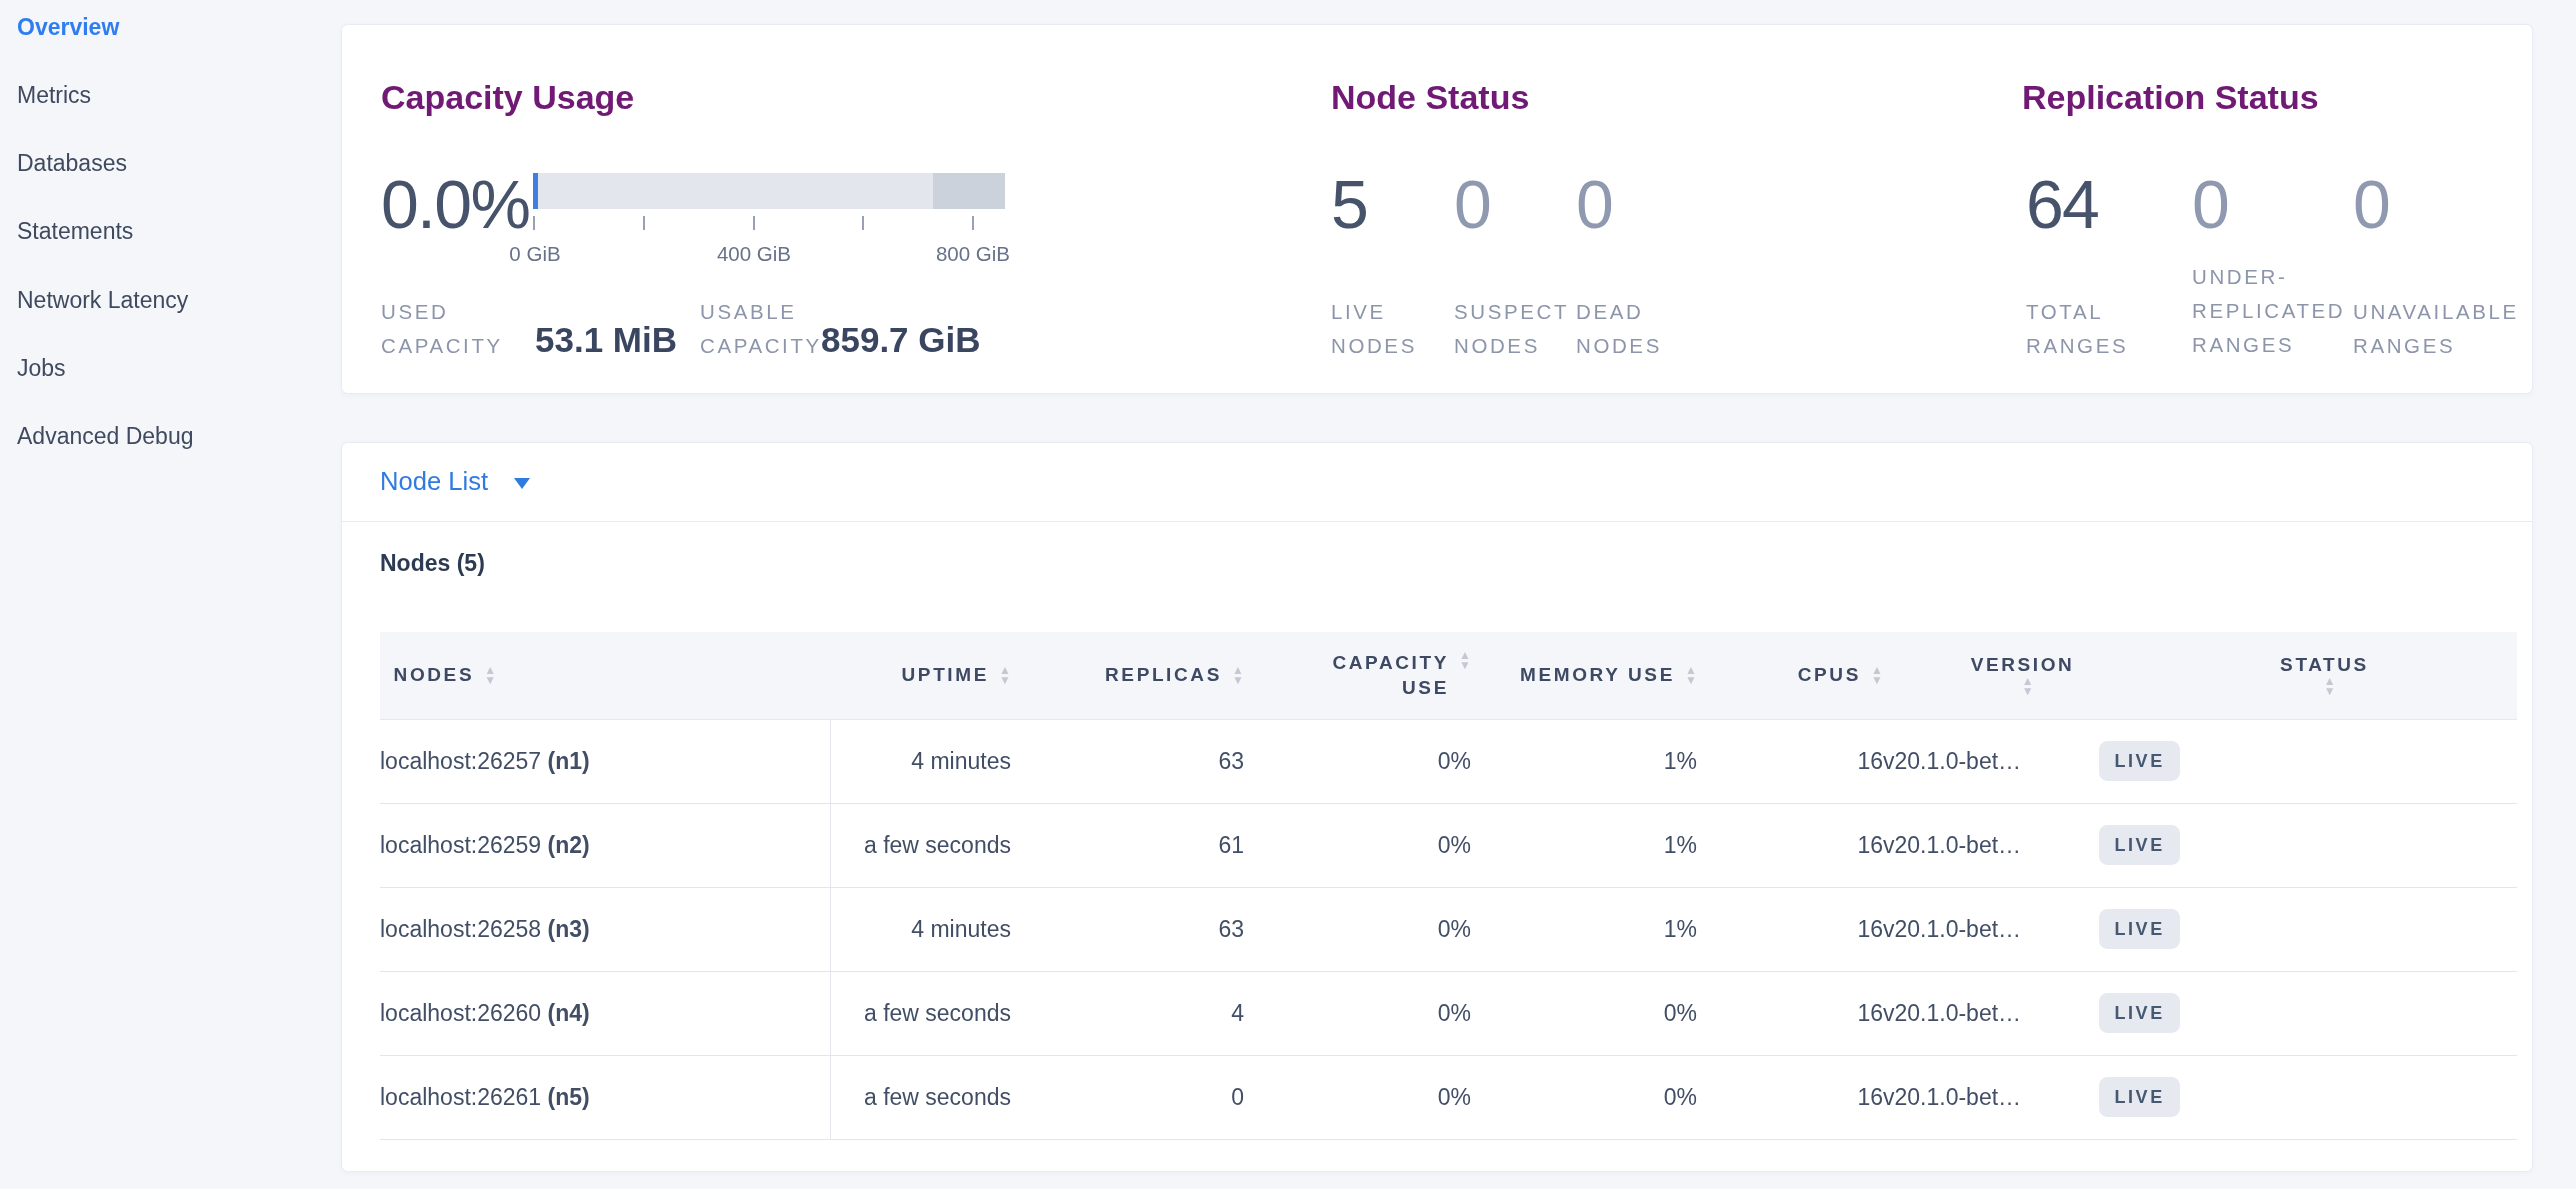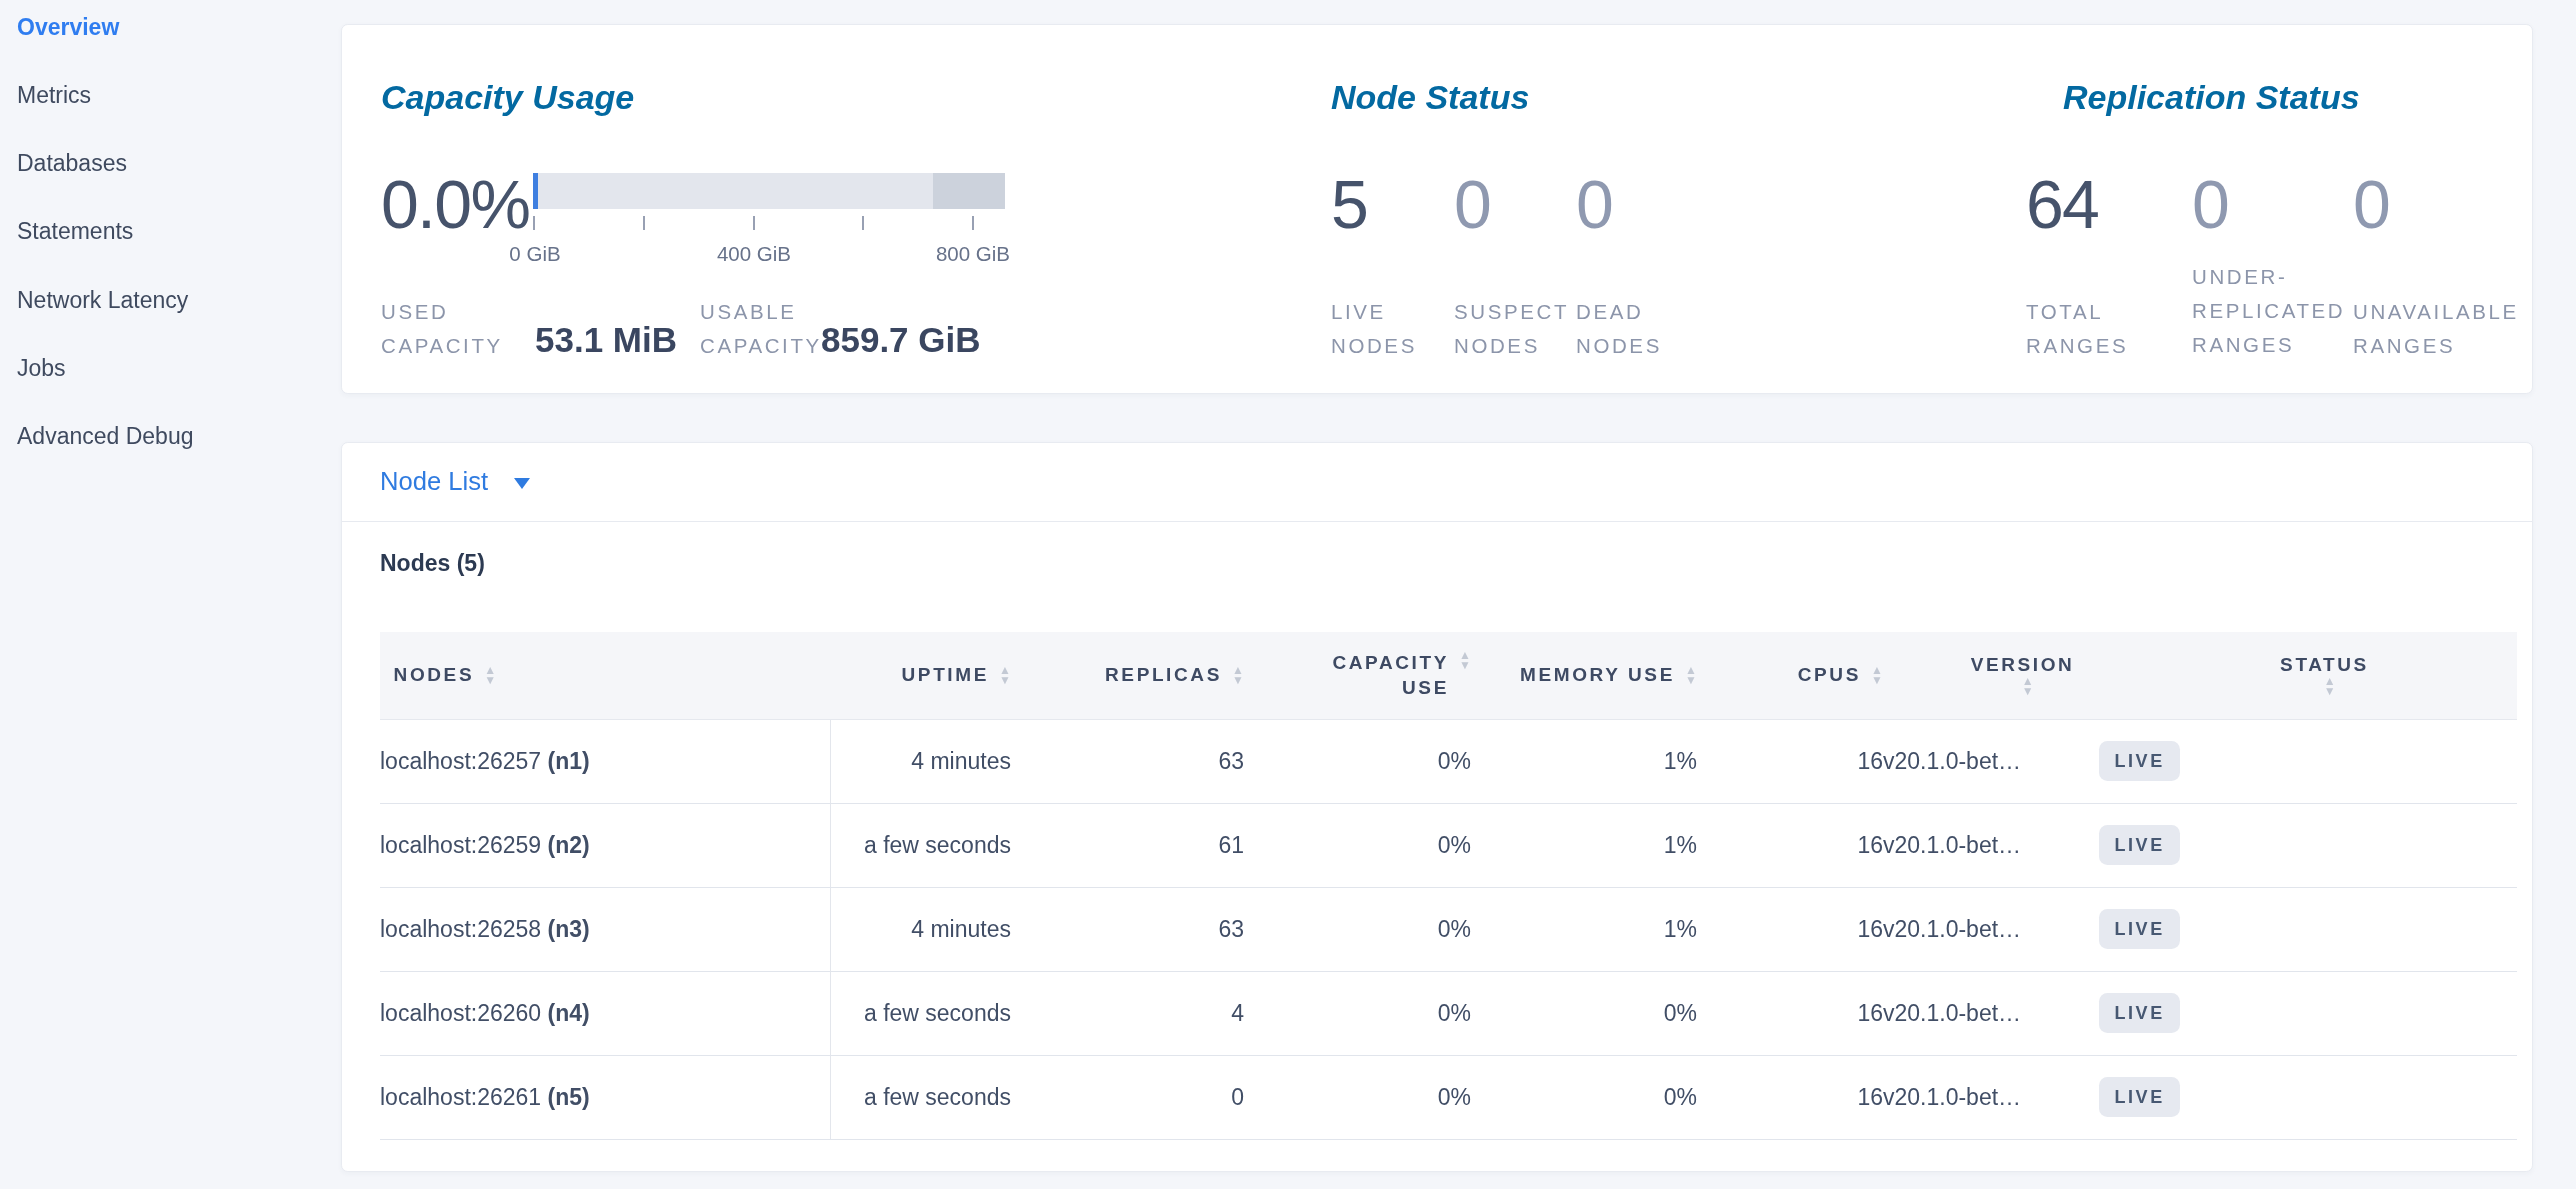--- a/index.html
+++ b/index.html
@@ -9,21 +9,21 @@
   
   .sidebar { position:absolute; left:0; top:0; width:378px; height:1189px; }
   .side-item { position:absolute; left:17px; font-size:23px; color:#3f4a5f; font-weight:500; cursor:pointer; white-space:nowrap; }
   .side-item.active { color:#2f7df0; font-weight:700; }
 
   
   .card { position:absolute; background:#ffffff; border:0.9px solid #e8ebf1; border-radius:6.8px; box-shadow:0 1.7px 5.1px rgba(60,70,90,0.04); }
   .card1 { left:341px; top:24px; width:2192px; height:370px; }
   .card2 { left:341px; top:442px; width:2192px; height:730px; }
 
-  .sec-title { position:absolute; font-size:34px; font-weight:700; color:#0369a1; white-space:nowrap;font-style:italic; }
+  .sec-title { position:absolute; font-size:34px; font-weight:700; color:#701a75; white-space:nowrap; }
   .bignum { position:absolute; font-size:68px; font-weight:500; color:#46536b; letter-spacing:-1.7px; line-height:68px; white-space:nowrap; }
   .bignum.muted { color:#8f99b0; }
   .stat-label { position:absolute; font-size:20.5px; font-weight:500; color:#8c95aa; letter-spacing:2.6px; line-height:34px; }
   .stat-value { position:absolute; font-size:35px; font-weight:600; color:#3a4660; white-space:nowrap; }
 
   
   .cap-bar { position:absolute; left:191px; top:148px; width:472px; height:36px; background:#e3e6ed; }
   .cap-bar .used { position:absolute; left:0; top:0; width:5.1px; height:36px; background:#3f7fe0; }
   .cap-bar .dark-seg { position:absolute; right:0; top:0; width:72px; height:36px; background:#ccd2dc; }
   .tick { position:absolute; width:1.7px; height:13.6px; background:#98a0b3; top:191px; }
@@ -94,21 +94,21 @@
     <div class="stat-value" style="left:479px; top:295px;">859.7 GiB</div>
 
     <h2 class="sec-title" style="left:989px; top:53px;">Node Status</h2>
     <div class="bignum" style="left:989px; top:145px;">5</div>
     <div class="bignum muted" style="left:1112px; top:145px;">0</div>
     <div class="bignum muted" style="left:1234px; top:145px;">0</div>
     <div class="stat-label" style="left:989px; top:270px; width:111px;">LIVE NODES</div>
     <div class="stat-label" style="left:1112px; top:270px; width:128px;">SUSPECT NODES</div>
     <div class="stat-label" style="left:1234px; top:270px; width:111px;">DEAD NODES</div>
 
-    <h2 class="sec-title" style="left:1680px; top:53px;margin-left:41px;">Replication Status</h2>
+    <h2 class="sec-title" style="left:1680px; top:53px;">Replication Status</h2>
     <div class="bignum" style="left:1684px; top:145px;">64</div>
     <div class="bignum muted" style="left:1850px; top:145px;">0</div>
     <div class="bignum muted" style="left:2011px; top:145px;">0</div>
     <div class="stat-label" style="left:1684px; top:270px; width:128px;">TOTAL RANGES</div>
     <div class="stat-label" style="left:2011px; top:270px; width:205px;">UNAVAILABLE RANGES</div>
     <div class="stat-label" style="left:1850px; top:235px; width:188px;">UNDER-REPLICATED RANGES</div>
   </section>
 
   <section class="card card2">
     <div class="nl-header">

